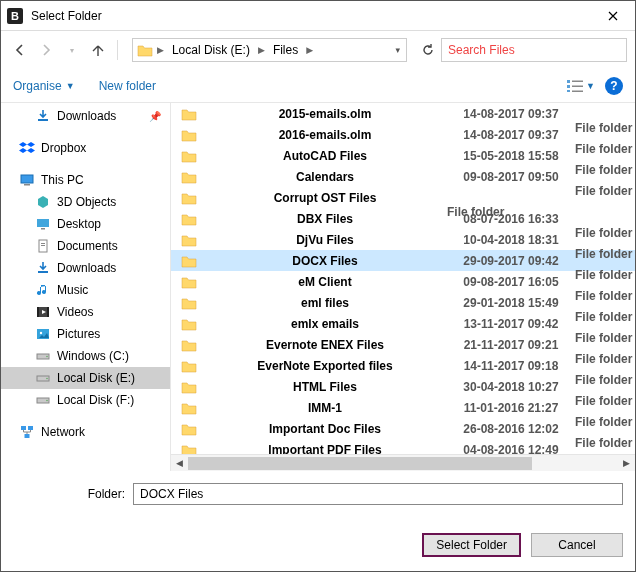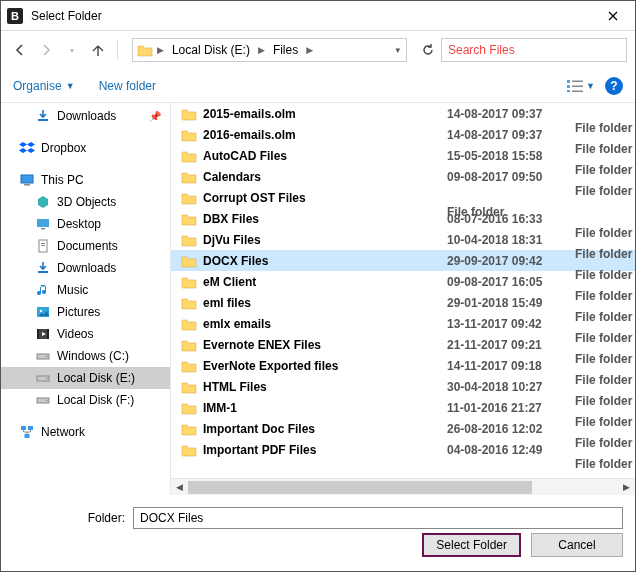--- a/index.html
+++ b/index.html
@@ -29,21 +29,21 @@
   .searchbox{ width:186px; height:24px; border:1px solid #ccc; display:flex; align-items:center; padding:0 6px; color:#ef4444; font-size:12px; gap:6px;}
 
   
   .toolbar { height: 34px; display:flex; align-items:center; padding:0 12px; gap:24px; border-bottom:1px solid #e7e7e7;}
   .toolbar .tb-btn{ font-size:12px; color:#1a6fb3; display:flex; align-items:center; gap:4px;}
   .toolbar .right{margin-left:auto; display:flex; gap:10px; align-items:center;}
   .view-icon{width:18px;height:14px;}
   .help-icon{width:18px;height:18px;border-radius:50%;background:#0b6dd6;color:#fff;display:flex;align-items:center;justify-content:center;font-size:12px;font-weight:bold;}
 
   
-  .body { flex:1; display:flex; min-height:0; }
+  .body { flex:1; display:flex; min-height:0;text-align:center; }
   .sidebar{ width:170px; border-right:1px solid #e7e7e7; overflow:hidden; padding-top:2px;}
   .sb-item{ display:flex; align-items:center; gap:6px; height:22px; padding-left:18px; font-size:12px; color:#000;}
   .sb-item.l2{padding-left:34px;}
   .sb-item.selected{background:#cfcfcf;}
   .sb-spacer{height:10px;}
   .pin{margin-left:auto;margin-right:8px;color:#777;font-size:10px;}
 
   .main{flex:1; display:flex; flex-direction:column; min-width:0;}
   .list-header{ height:26px; display:flex; align-items:center; font-size:12px; color:#333; border-bottom:1px solid #eee; padding-left:10px; position:relative;}
   .col-name{width:250px; position:relative;}
@@ -56,21 +56,21 @@
   .row .ficon{width:16px;height:14px;margin-right:6px;}
   .row .c-name{width:244px; white-space:nowrap; overflow:hidden;}
   .row .c-date{width:128px; color:#555;}
   .row .c-type{color:#555;margin-top:29px;}
   .hscroll{height:17px; border-top:1px solid #e5e5e5; display:flex; align-items:center; background:#f4f4f4;}
   .hscroll .arrow{width:17px;height:17px;display:flex;align-items:center;justify-content:center;color:#555;font-size:9px;}
   .hscroll .track{flex:1;height:17px;position:relative;}
   .hscroll .thumb{position:absolute;left:0;top:2px;height:13px;width:80%;background:#ccc;}
 
   
-  .footer{ padding:12px 12px 14px 12px; display:flex; flex-direction:column; gap:4px;border-radius:12px;}
+  .footer{ padding:12px 12px 14px 12px; display:flex; flex-direction:column; gap:28px;border-radius:12px;}
   .folder-row{display:flex; align-items:center; gap:8px;}
   .folder-row label{font-size:12px; width:112px; text-align:right;}
   .folder-row input{flex:1; height:22px; border:1px solid #888; font-size:12px; padding:0 6px;}
   .btn-row{display:flex; justify-content:flex-end; gap:10px;}
   .btn{height:24px; min-width:92px; font-size:12px; background:#e4e4e4; border:1px solid #aaa; display:flex; align-items:center; justify-content:center; padding:0 12px;}
   .btn.primary{border:2px solid #6a1250;}
 
   
   svg{display:block;}
   .folder-svg{fill:#ffd86b;stroke:#d9a33a;stroke-width:0.5;}
@@ -229,41 +229,41 @@
           <span>
             <svg width="16" height="16" viewBox="0 0 16 16">
               <path d="M6 3v8a2 2 0 11-1-1.7V5l6-1v6a2 2 0 11-1-1.7V3z" fill="#1d88d6"></path>
             </svg>
           </span>
           <span>Music</span>
         </div>
         <div class="sb-item l2">
           <span>
             <svg width="16" height="16" viewBox="0 0 16 16">
-              <rect x="2" y="3" width="12" height="10" fill="#35a3dc"></rect>
-              <circle cx="6" cy="7" r="1.2" fill="#fff"></circle>
-              <path d="M4 12l3-3 2 2 3-4 2 5z" fill="#1270a8"></path>
-            </svg>
-          </span>
-          <span>Pictures</span>
-        </div>
-        <div class="sb-item l2">
-          <span>
-            <svg width="16" height="16" viewBox="0 0 16 16">
               <rect x="2" y="3" width="12" height="10" fill="#444"></rect>
               <rect x="2" y="3" width="2" height="10" fill="#222"></rect>
               <rect x="12" y="3" width="2" height="10" fill="#222"></rect>
               <path d="M7 6l4 2-4 2z" fill="#fff"></path>
             </svg>
           </span>
           <span>Videos</span>
         </div>
         <div class="sb-item l2">
           <span>
             <svg width="16" height="16" viewBox="0 0 16 16">
+              <rect x="2" y="3" width="12" height="10" fill="#35a3dc"></rect>
+              <circle cx="6" cy="7" r="1.2" fill="#fff"></circle>
+              <path d="M4 12l3-3 2 2 3-4 2 5z" fill="#1270a8"></path>
+            </svg>
+          </span>
+          <span>Pictures</span>
+        </div>
+        <div class="sb-item l2">
+          <span>
+            <svg width="16" height="16" viewBox="0 0 16 16">
               <rect x="2" y="6" width="12" height="5" class="drive-svg"></rect>
               <circle cx="12" cy="8.5" r="0.8" fill="#6a6"></circle>
             </svg>
           </span>
           <span>Windows (C:)</span>
         </div>
         <div class="sb-item l2 selected">
           <span>
             <svg width="16" height="16" viewBox="0 0 16 16">
               <rect x="2" y="6" width="12" height="5" class="drive-svg"></rect>

